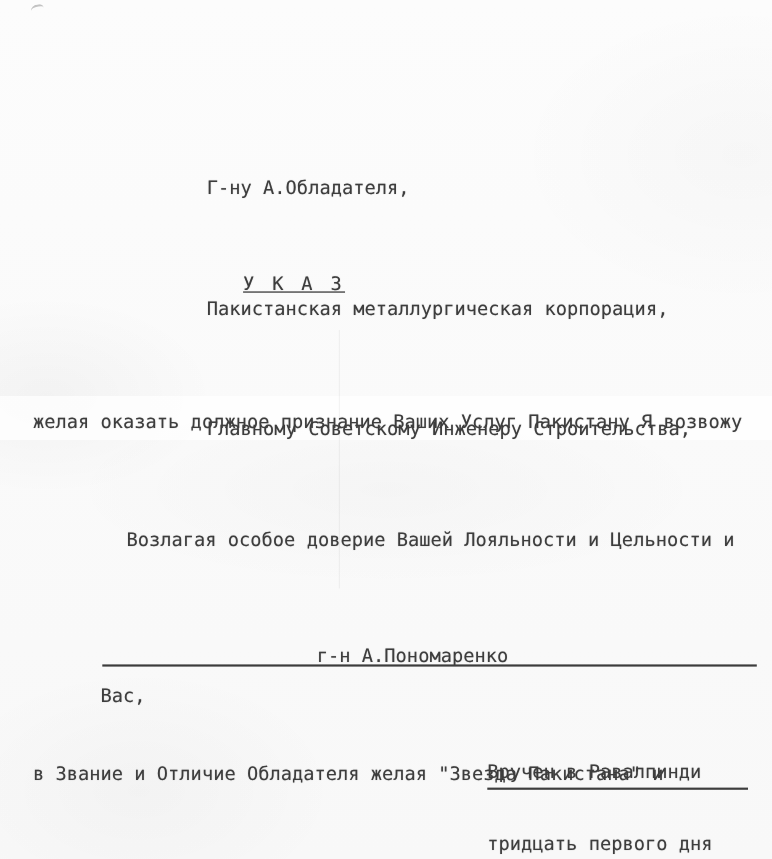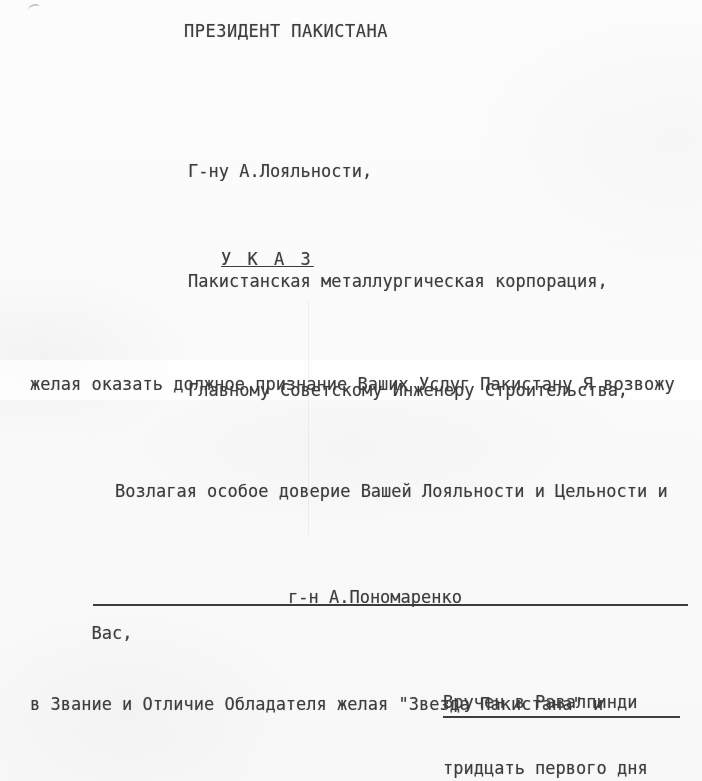--- a/index.html
+++ b/index.html
@@ -66,24 +66,23 @@
 </style>
 </head>
 <body>
 
 <div class="page">
 
   <div class="light-band"></div>
   <div class="crease"></div>
   <div class="artifact"></div>
 
-  <div class="abs header-title">ПРЕЗИДЕНТ ПАКИСТАНА</div>
 
   <div class="abs addressee">
-    <div>Г-ну А.Лояльности,</div>
+    <div>Г-ну А.Обладателя,</div>
     <div>Пакистанская металлургическая корпорация,</div>
     <div>Главному Советскому Инженеру Строительства,</div>
   </div>
 
   <div class="abs ukaz-title">У К А З</div>
 
   <div class="abs body-block">
     <div class="body-line">желая оказать должное признание Ваших Услуг Пакистану Я возвожу</div>
     <div class="body-line indent-first">Возлагая особое доверие Вашей Лояльности и Цельности и</div>
     <div class="body-line">

